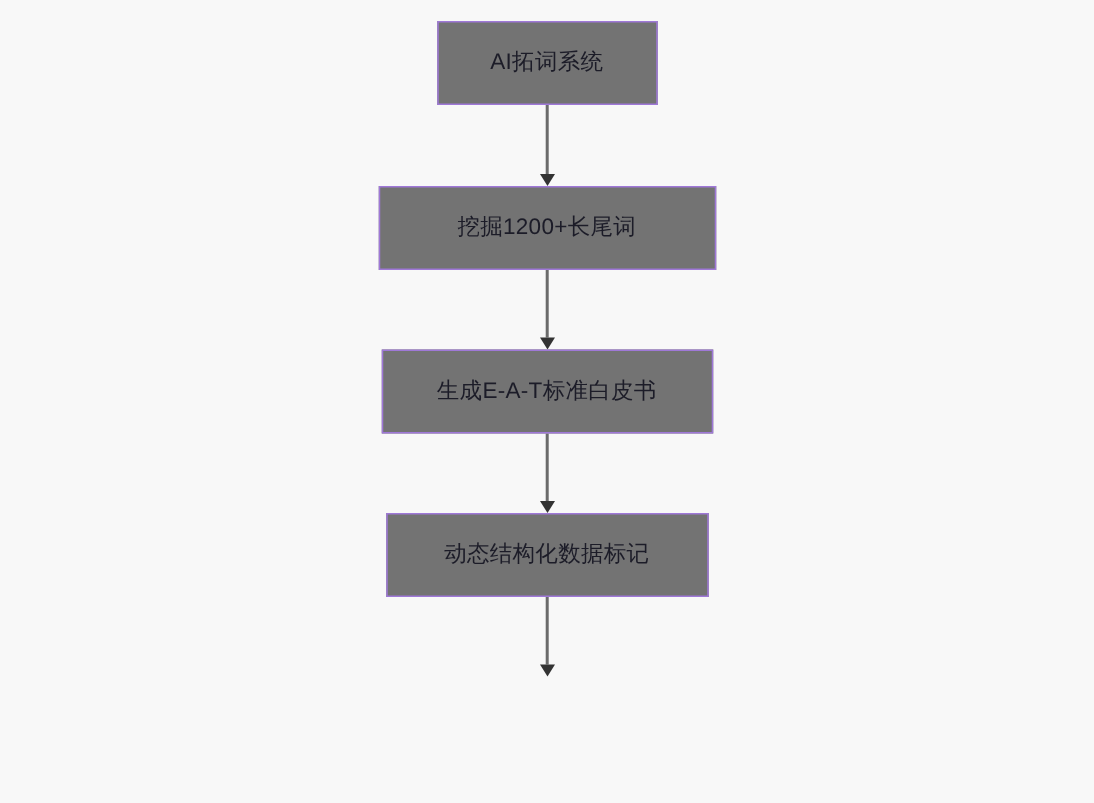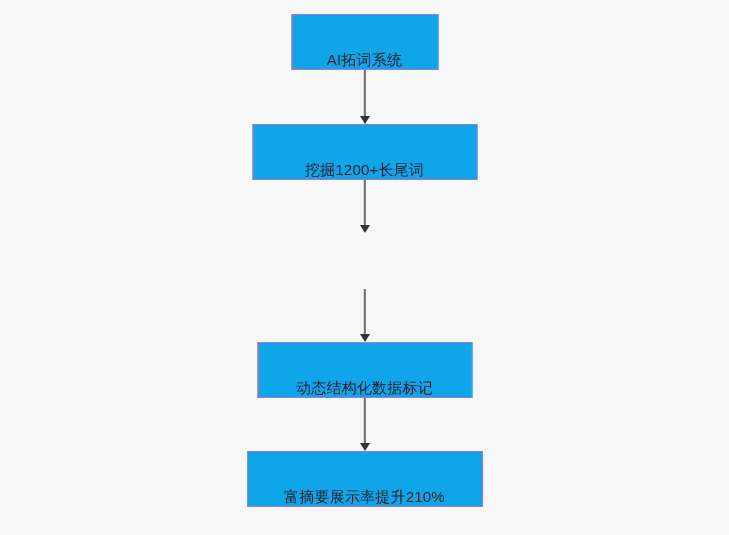--- a/index.html
+++ b/index.html
@@ -14,24 +14,24 @@
     overflow: hidden;
   }
   #flowchart {
     position: relative;
     width: 729px;
     height: 535px;
   }
   .node {
     position: absolute;
     box-sizing: border-box;
-    background: #0ea5e9;
+    background: #737373;
     border: 1.6px solid #9f78d8;
     display: flex;
-    align-items: flex-end;
+    align-items: center;
     justify-content: center;
     height: 56px;
     left: 50%;
     transform: translateX(-50%);
   }
   .node-label {
     font-size: 15px;
     line-height: 1.2;
     color: #1c1c28;
     white-space: nowrap;
@@ -86,22 +86,22 @@
   </div>
 
   <div class="node" style="top:14px;width:147px;">
     <span class="node-label">AI拓词系统</span>
   </div>
 
   <div class="node" style="top:124px;width:225px;">
     <span class="node-label">挖掘1200+长尾词</span>
   </div>
 
+  <div class="node" style="top:233px;width:221px;">
+    <span class="node-label">生成E-A-T标准白皮书</span>
+  </div>
 
   <div class="node" style="top:342px;width:215px;">
     <span class="node-label">动态结构化数据标记</span>
   </div>
 
-  <div class="node" style="top:451px;width:236px;">
-    <span class="node-label">富摘要展示率提升210%</span>
-  </div>
 
 </div>
 
 </body></html>

